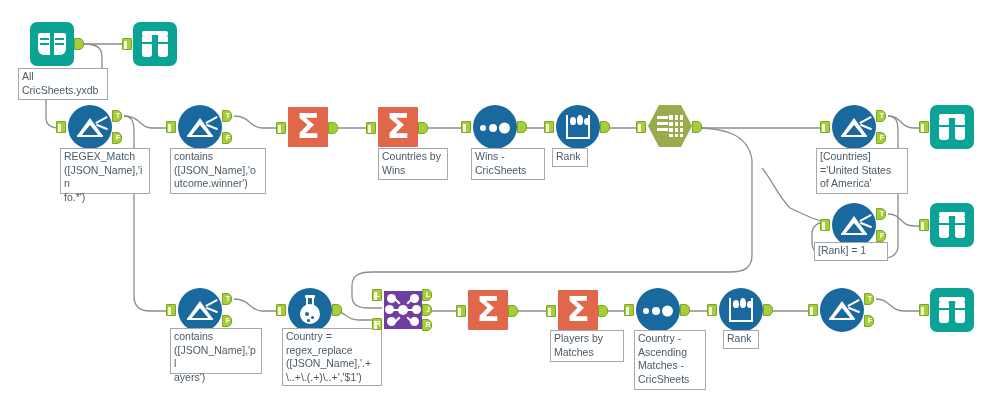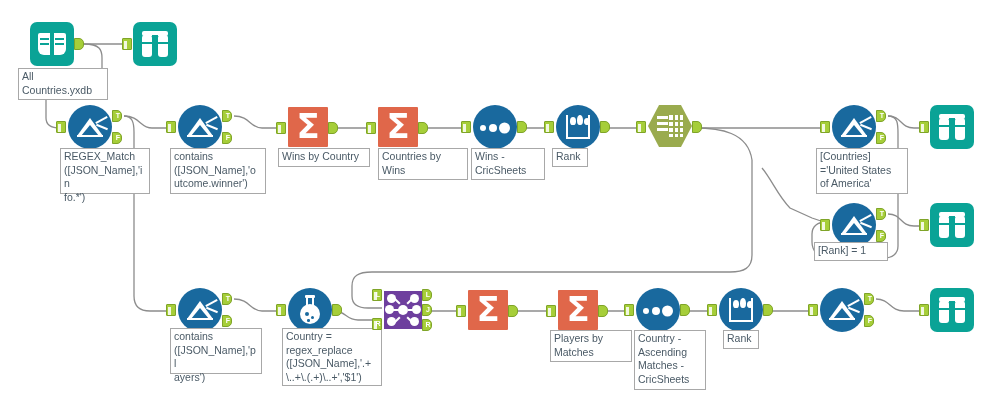--- a/index.html
+++ b/index.html
@@ -143,21 +143,21 @@
           <div class="spine"></div>
         <div class="l1" style="left:2px;top:5px;width:9px;"></div>
         <div class="l1" style="left:2px;top:10px;width:9px;"></div>
         <div class="l1" style="left:17px;top:5px;width:9px;"></div>
         <div class="l1" style="left:17px;top:10px;width:9px;"></div>
       </div>
     </div>
     <div class="anchor out" style="left:44px;top:16px;"></div>
   </div>
   <div class="label" style="left:18px;top:68px;width:90px;height:32px;">All
-Countries.yxdb</div>
+CricSheets.yxdb</div>
 
   <div class="node" style="left:133px;top:22px;">
     <div class="anchor in" style="left:-11px;top:16px;"></div>
     <div class="glyph teal-sq">
       <div class="bino">
         <div class="bar"></div>
           <div class="tube tl"></div>
           <div class="tube tr"></div>
           <div class="gap"></div>
         <div class="ring" style="left:0;top:11px;"></div>
@@ -212,32 +212,31 @@
 
   <div class="node" style="left:288px;top:107px;">
     <div class="anchor in" style="left:-12px;top:15px;"></div>
     <div class="glyph" style="width:40px;height:40px;">
       <div class="sigma">
           <div class="s">Σ</div>
         </div>
     </div>
     <div class="anchor out" style="left:40px;top:15px;"></div>
   </div>
-  <div class="label" style="left:278px;top:148px;width:92px;height:19px;">Wins by Country</div>
 
   <div class="node" style="left:378px;top:107px;">
     <div class="anchor in" style="left:-12px;top:15px;"></div>
     <div class="glyph" style="width:40px;height:40px;">
       <div class="sigma">
           <div class="s">Σ</div>
         </div>
     </div>
     <div class="anchor out" style="left:40px;top:15px;"></div>
   </div>
-  <div class="label" style="left:378px;top:148px;width:90px;height:32px;">Countries by
+  <div class="label" style="left:378px;top:148px;width:70px;height:32px;">Countries by
 Wins</div>
 
   <div class="node" style="left:473px;top:105px;">
     <div class="anchor in" style="left:-12px;top:16px;"></div>
     <div class="glyph circ" style="border-radius:50%;">
       <div class="dots">
         <i style="left:0;width:6px;height:6px;"></i>
         <i style="left:9px;width:8px;height:8px;"></i>
         <i style="left:19px;width:11px;height:11px;"></i>
       </div>
@@ -437,21 +436,21 @@
 
   <div class="node" style="left:558px;top:290px;">
     <div class="anchor in" style="left:-12px;top:15px;"></div>
     <div class="glyph" style="width:40px;height:40px;">
       <div class="sigma">
           <div class="s">Σ</div>
         </div>
     </div>
     <div class="anchor out" style="left:40px;top:15px;"></div>
   </div>
-  <div class="label" style="left:550px;top:330px;width:82px;height:32px;">Players by
+  <div class="label" style="left:550px;top:330px;width:74px;height:32px;">Players by
 Matches</div>
 
   <div class="node" style="left:636px;top:288px;">
     <div class="anchor in" style="left:-12px;top:16px;"></div>
     <div class="glyph circ" style="border-radius:50%;">
       <div class="dots">
         <i style="left:0;width:6px;height:6px;"></i>
         <i style="left:9px;width:8px;height:8px;"></i>
         <i style="left:19px;width:11px;height:11px;"></i>
       </div>

